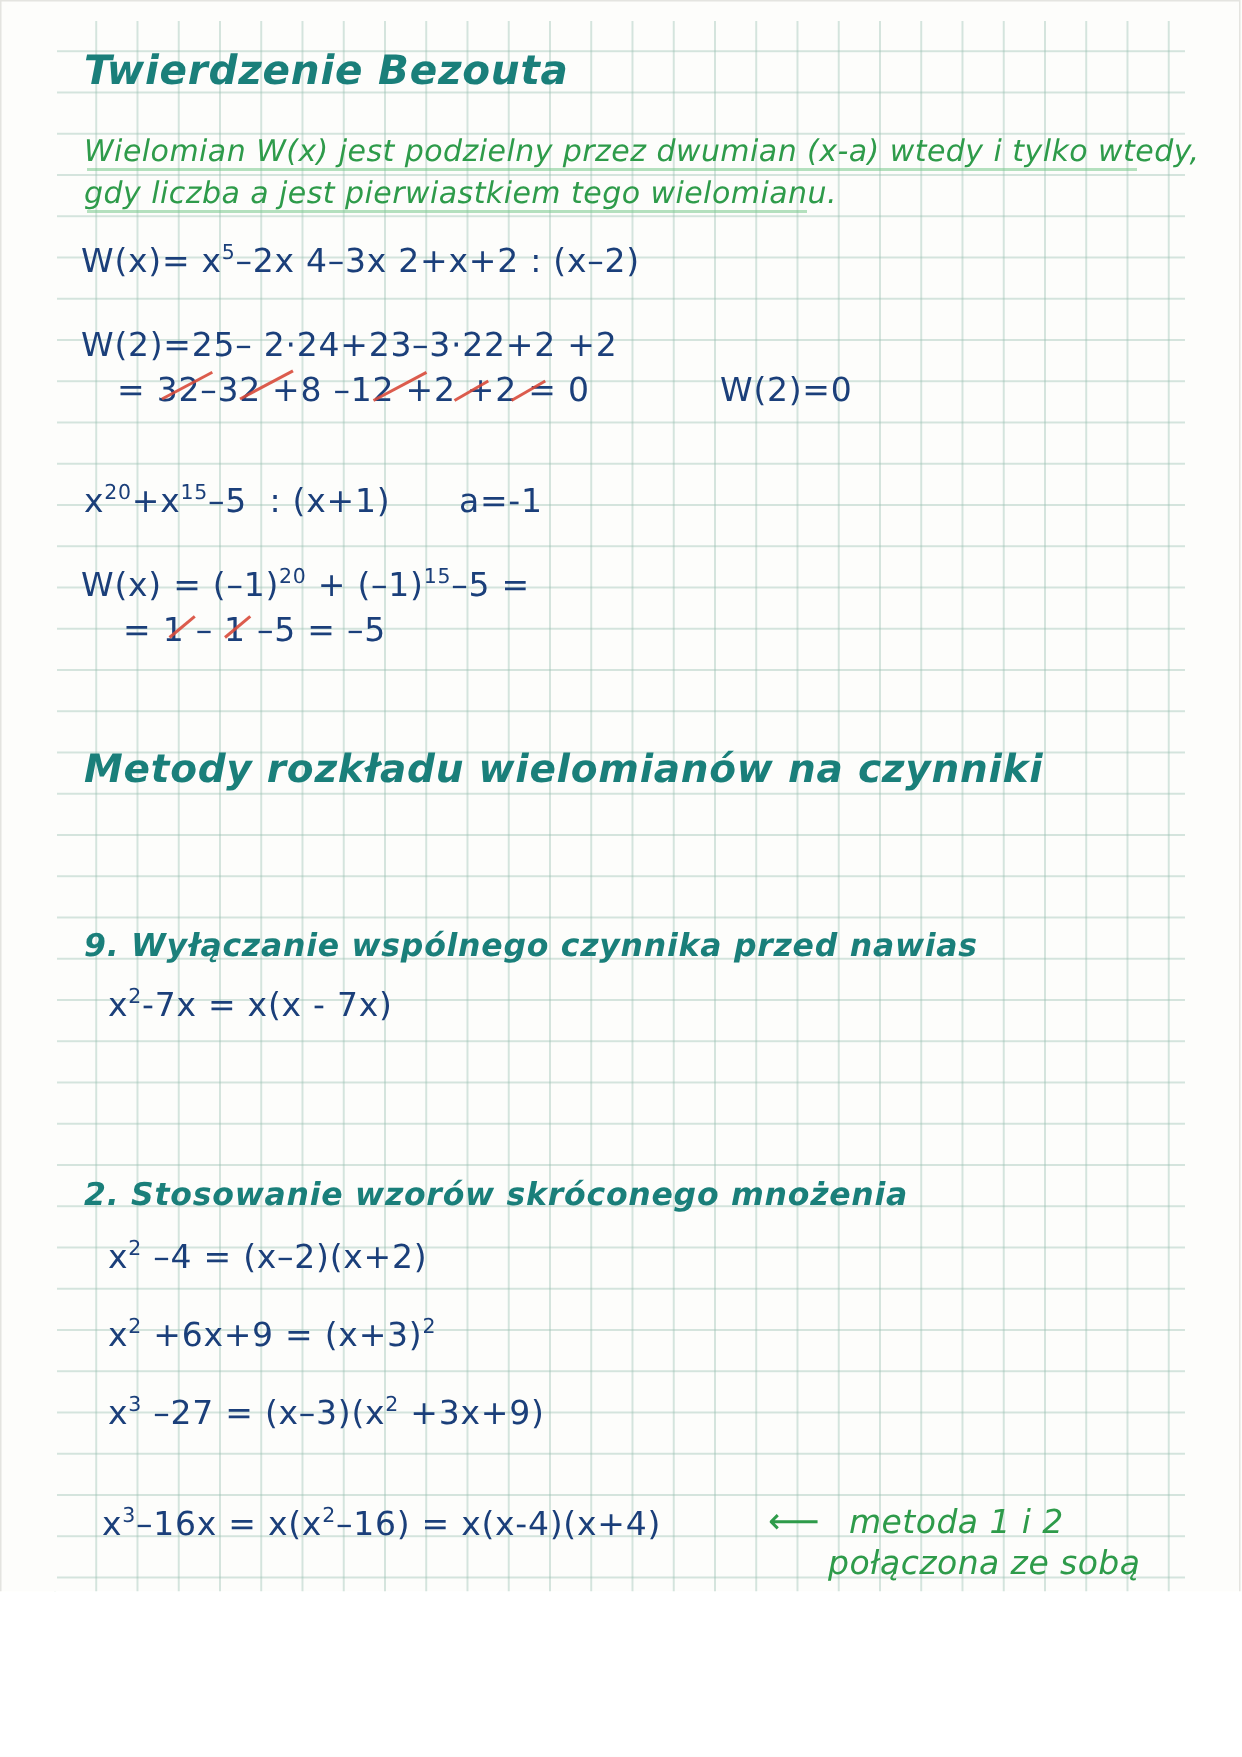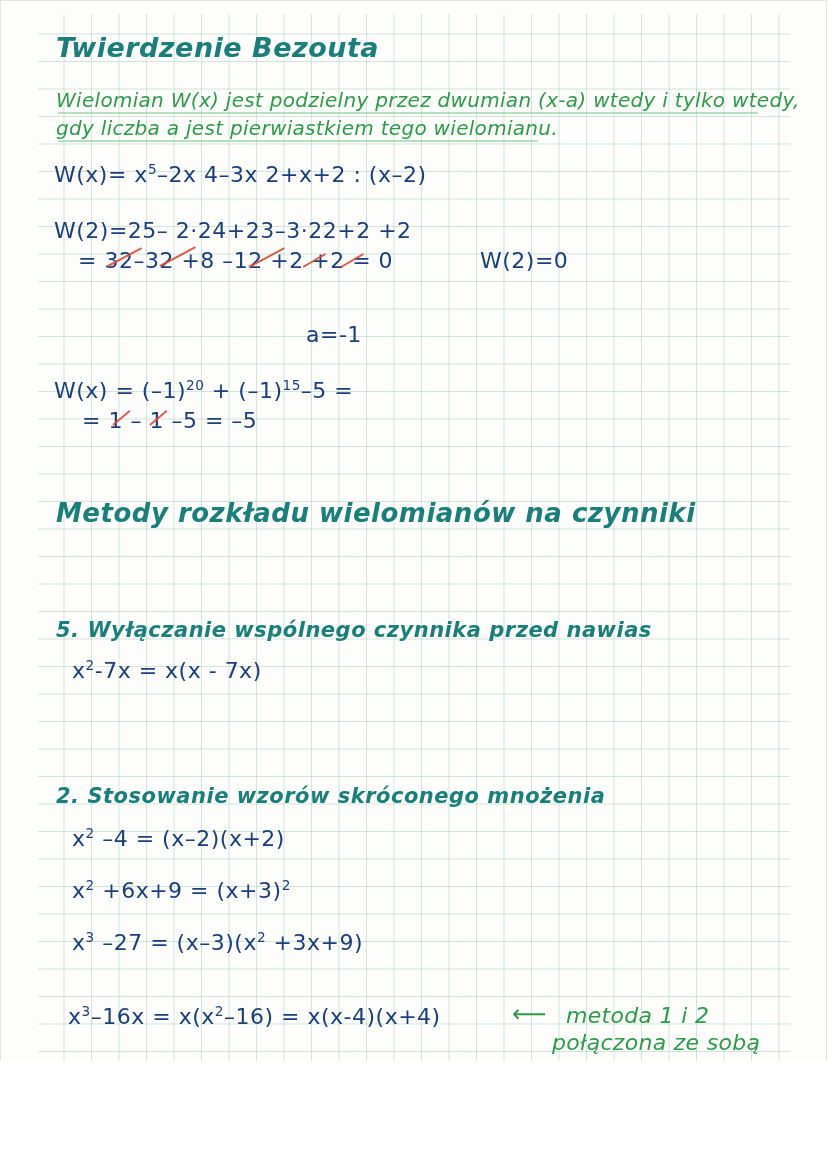--- a/index.html
+++ b/index.html
@@ -152,30 +152,31 @@
   <div class="hw navy math" style="left:78px; top:248px;">= 32–32 +8 –12 +2 +2 = 0</div>
 
   <div class="strike-red" style="left:108px; top:265px; width:38px; transform:rotate(-28deg);"></div>
   <div class="strike-red" style="left:160px; top:265px; width:40px; transform:rotate(-28deg);"></div>
   <div class="strike-red" style="left:249px; top:266px; width:40px; transform:rotate(-28deg);"></div>
   <div class="strike-red" style="left:303px; top:266px; width:26px; transform:rotate(-30deg);"></div>
   <div class="strike-red" style="left:341px; top:266px; width:26px; transform:rotate(-30deg);"></div>
 
   <div class="hw navy math" style="left:480px; top:248px;">W(2)=0</div>
 
+  <div class="hw navy math" style="left:56px; top:322px;">x<sup>20</sup>+x<sup>15</sup>–5  : (x+1)</div>
   <div class="hw navy math" style="left:306px; top:322px;">a=-1</div>
 
   <div class="hw navy math" style="left:54px; top:378px;">W(x) = (–1)<sup>20</sup> + (–1)<sup>15</sup>–5 =</div>
   <div class="hw navy math" style="left:82px; top:408px;">= 1 – 1 –5 = –5</div>
   <div class="strike-red" style="left:113px; top:424px; width:22px; transform:rotate(-40deg);"></div>
   <div class="strike-red" style="left:150px; top:424px; width:22px; transform:rotate(-40deg);"></div>
 
   <div class="hw teal title-sec" style="left:56px; top:498px;">Metody rozkładu wielomianów na czynniki</div>
 
-  <div class="hw teal sub-head" style="left:56px; top:618px;">5. Wyłączanie wspólnego czynnika przed nawias</div>
+  <div class="hw teal sub-head" style="left:56px; top:618px;">9. Wyłączanie wspólnego czynnika przed nawias</div>
   <div class="hw navy math" style="left:72px; top:658px;">x<sup>2</sup>-7x = x(x - 7x)</div>
 
   <div class="hw teal sub-head" style="left:56px; top:784px;">2. Stosowanie wzorów skróconego mnożenia</div>
   <div class="hw navy math" style="left:72px; top:826px;">x<sup>2</sup> –4 = (x–2)(x+2)</div>
   <div class="hw navy math" style="left:72px; top:878px;">x<sup>2</sup> +6x+9 = (x+3)<sup>2</sup></div>
   <div class="hw navy math" style="left:72px; top:930px;">x<sup>3</sup> –27 = (x–3)(x<sup>2</sup> +3x+9)</div>
   <div class="hw navy math" style="left:68px; top:1004px;">x<sup>3</sup>–16x = x(x<sup>2</sup>–16) = x(x-4)(x+4)</div>
 
   <div class="arrow-green" style="left:512px; top:1000px;">⟵</div>
   <div class="note-green" style="left:566px; top:1003px;">metoda 1 i 2</div>

